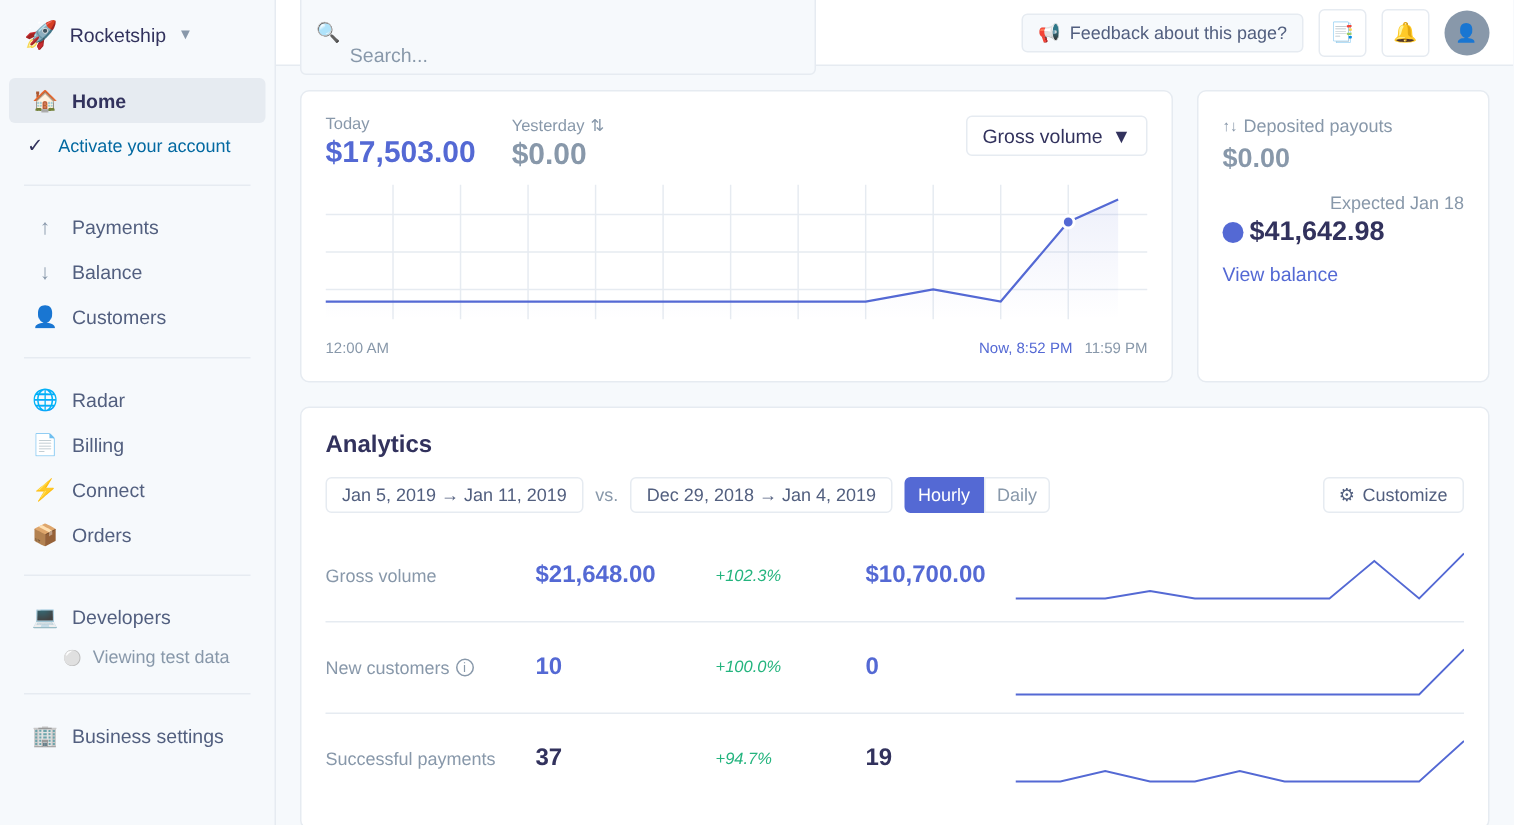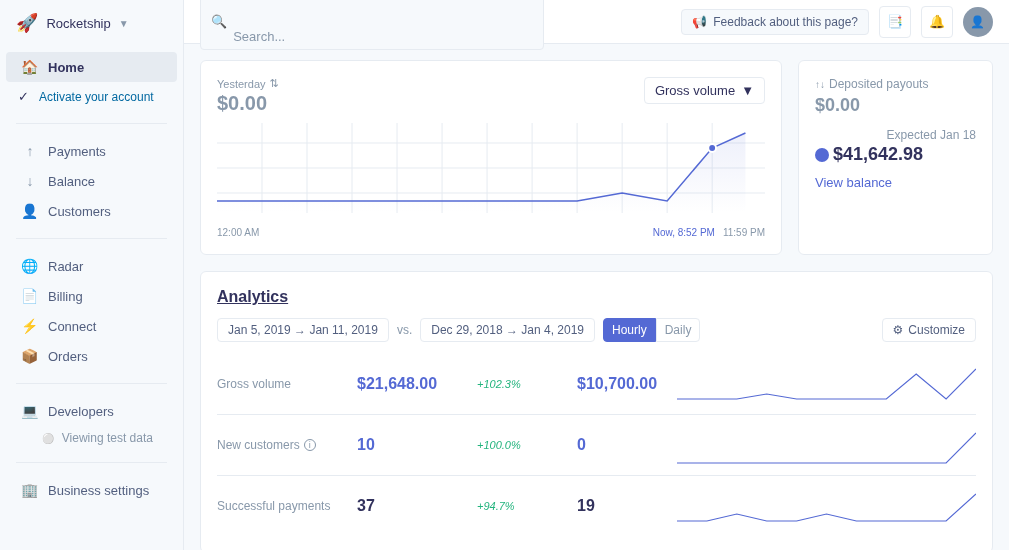--- a/index.html
+++ b/index.html
@@ -59,21 +59,21 @@
     .payout-label { font-size: 12px; color: #8898aa; margin-bottom: 4px; display: flex; align-items: center; gap: 4px; }
     .payout-amount { font-size: 18px; font-weight: 600; color: #8898aa; margin-bottom: 12px; }
     .payout-expected-label { font-size: 12px; color: #8898aa; margin-bottom: 2px; text-align: right; }
     .payout-expected-amount { font-size: 18px; font-weight: 600; color: #32325d; margin-bottom: 10px; display: flex; align-items: center; gap: 4px; }
     .view-balance-link { color: #5469d4; font-size: 13px; cursor: pointer; text-decoration: none; }
     .circle-icon { width: 14px; height: 14px; border-radius: 50%; background: #5469d4; display: inline-block; flex-shrink: 0; }
 
     
     .analytics-card { background: #fff; border: 1px solid #e6ebf1; border-radius: 6px; padding: 16px; }
     .analytics-header { display: flex; align-items: center; justify-content: space-between; margin-bottom: 12px; }
-    .analytics-title { font-size: 16px; font-weight: 600; color: #32325d; text-decoration: underline; }
+    .analytics-title { font-size: 16px; font-weight: 600; color: #32325d; }
     .period-tabs { display: flex; gap: 2px; }
     .period-tab { padding: 3px 7px; font-size: 12px; color: #8898aa; cursor: pointer; border-radius: 3px; }
     .period-tab.active { color: #32325d; font-weight: 600; }
     .date-range-btn { border: 1px solid #e6ebf1; border-radius: 4px; padding: 4px 10px; font-size: 12px; color: #525f7f; cursor: pointer; background: #fff; white-space: nowrap; }
     .vs-text { font-size: 12px; color: #8898aa; }
     .hourly-daily { display: flex; gap: 0; }
     .hd-tab { padding: 4px 8px; font-size: 12px; cursor: pointer; border: 1px solid #e6ebf1; color: #8898aa; }
     .hd-tab:first-child { border-radius: 4px 0 0 4px; }
     .hd-tab:last-child { border-radius: 0 4px 4px 0; }
     .hd-tab.active { background: #5469d4; color: #fff; border-color: #5469d4; }
@@ -199,20 +199,24 @@
   </div>
 
   <div id="content">
 
     <div class="charts-row">
 
       <div class="main-chart-card">
         <div class="chart-header">
           <div class="chart-values">
             <div class="chart-val-group">
+              <div class="chart-val-label">Today</div>
+              <div class="chart-val-amount blue">$17,503.00</div>
+            </div>
+            <div class="chart-val-group">
               <div class="chart-val-label" style="display:flex;align-items:center;gap:4px;">
                 <span>Yesterday</span>
                 <span style="cursor:pointer;color:#8898aa;">⇅</span>
               </div>
               <div class="chart-val-amount gray">$0.00</div>
             </div>
           </div>
           <div class="chart-dropdown">
             <span>Gross volume</span>
             <span>▼</span>

